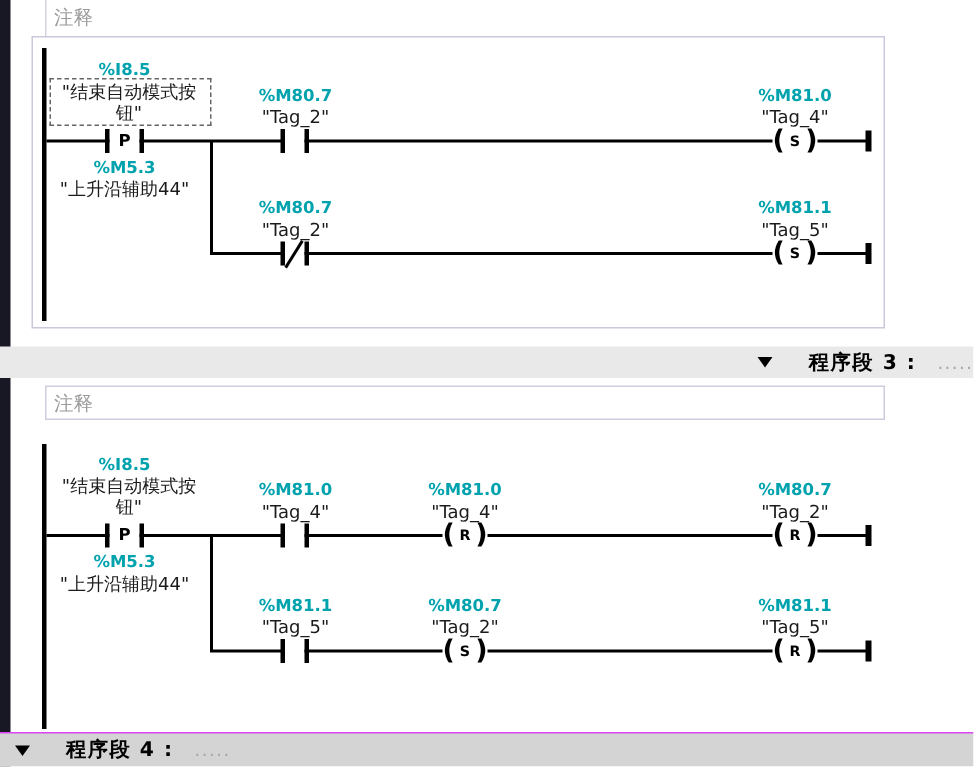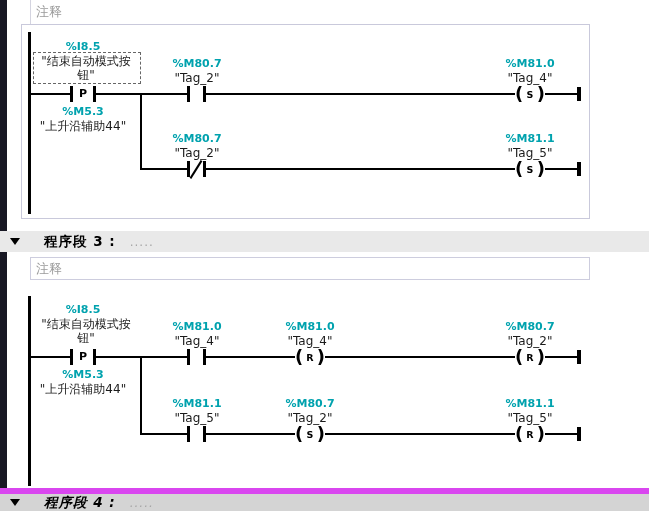--- a/index.html
+++ b/index.html
@@ -21,22 +21,22 @@
                   border-left: 1px solid #d4d4e0; padding: 3px 0 0 5px; }
   #comment-net3 { left: 30px; top: 257px; width: 560px; height: 23px;
                   border: 1px solid #cdcdde; padding: 2px 0 0 5px; }
 
   
   #net2-outline { left: 21px; top: 24px; width: 569px; height: 195px;
                   border: 1px solid #c9c9db; background: transparent; }
 
   
   .netbar { left: 0; width: 649px; display: flex; align-items: center; }
-  #bar3 { top: 231px; height: 21px; background: #e9e9e9; }
-  #bar4 { top: 488px; height: 23px; background: #d4d4d4; border-top: 6px solid #d946ef; font-style: italic; }
+  #bar3 { top: 231px; height: 21px; background: #e9e9e9; justify-content: flex-end; }
+  #bar4 { top: 488px; height: 23px; background: #d4d4d4; border-top: 1px solid #d946ef; }
   .tri { width: 0; height: 0; margin-left: 10px;
          border-left: 5px solid transparent; border-right: 5px solid transparent;
          border-top: 7px solid #000000; }
   .nettitle { font-size: 13.5px; font-weight: bold; color: #000; margin-left: 24px;
               letter-spacing: 1px; }
   .netdots { font-size: 12px; color: #a6a6a6; margin-left: 14px; letter-spacing: 1px; }
 
   
   .hline { background: #000; height: 2px; }
   .vline { background: #000; width: 2px; }

